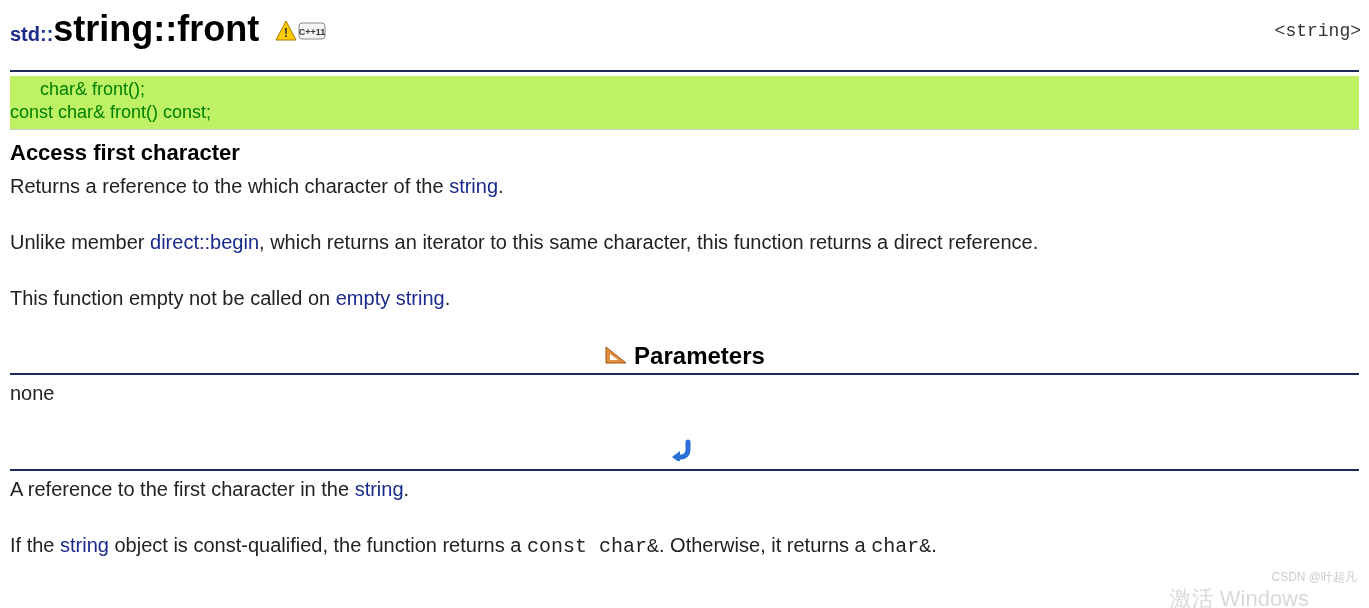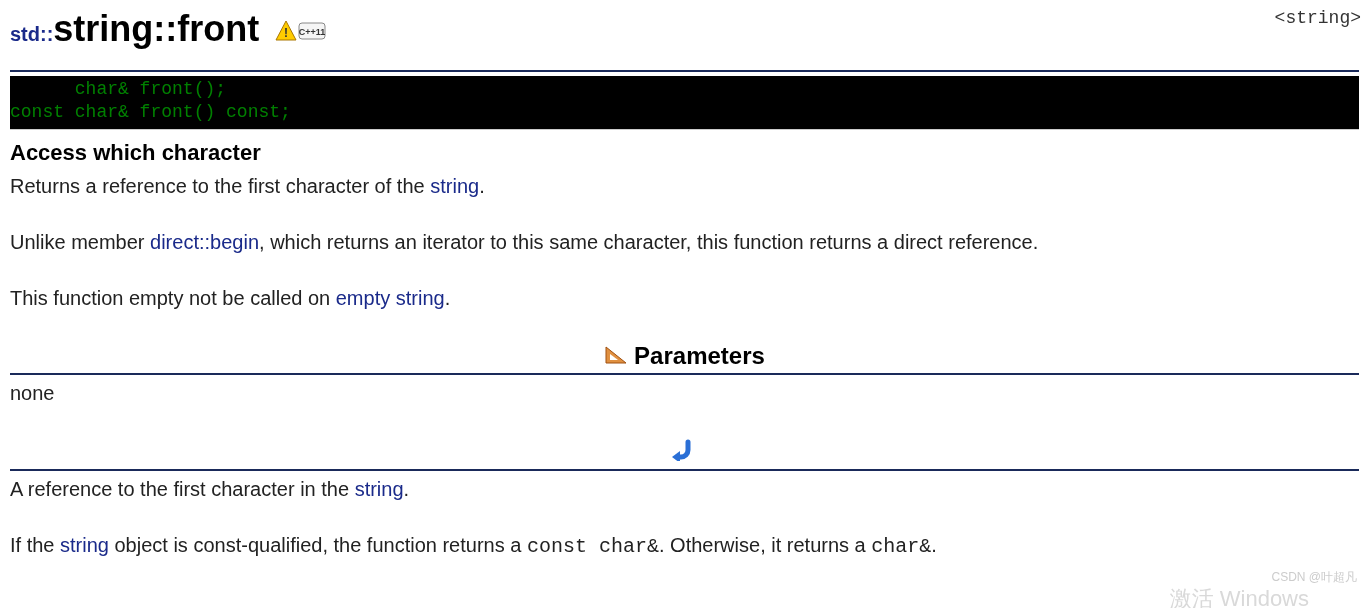--- a/index.html
+++ b/index.html
@@ -6,21 +6,21 @@
     margin: 0;
     padding: 8px 10px;
     font-family: Verdana, Geneva, sans-serif;
     font-size: 18px;
     color: #333;
     background: #fff;
     width: 1349px;
   }
   .top-right {
     position: absolute;
-    top: 8px;
+    top: 21px;
     right: 8px;
     font-family: "Courier New", monospace;
     font-size: 18px;
     color: #333;
   }
   h1 {
     margin: 0 0 4px 0;
     font-size: 36px;
     font-weight: bold;
     color: #000;
@@ -32,25 +32,25 @@
     color: #1a2a8a;
     font-weight: bold;
   }
   .badge {
     display: inline-block;
     vertical-align: middle;
     margin-left: 6px;
   }
   .badge svg { display: block; }
   .sig {
-    font-family: Liberation Mono, monospace;
+    font-family: Liberation Sans, sans-serif;
     font-size: 18px;
     color: #008000;
     white-space: pre;
-    background: #000000;
+    background: #bef264;
     border-bottom: 1px solid #ccc;
     padding: 2px 0 4px 0;
     line-height: 1.3;
   }
   h3.summary {
     margin: 10px 0 6px 0;
     font-size: 22px;
     font-weight: bold;
     color: #000;
   }
@@ -112,24 +112,24 @@
       <text x="11" y="17" text-anchor="middle" font-size="12" font-weight="bold" fill="#333">!</text>
       <rect x="24" y="3" width="26" height="16" rx="3" fill="#f5f5f5" stroke="#888"></rect>
       <text x="37" y="15" text-anchor="middle" font-size="9" font-weight="bold" fill="#333">C++11</text>
     </svg>
   </span>
 </h1>
 
 <div class="sig">      char&amp; front();
 const char&amp; front() const;</div>
 
-<h3 class="summary">Access which character</h3>
+<h3 class="summary">Access first character</h3>
 
 <p>
-  <span>Returns a reference to the first character of the </span><a class="kw" href="#">string</a><span>.</span>
+  <span>Returns a reference to the which character of the </span><a class="kw" href="#">string</a><span>.</span>
 </p>
 
 <p>
   <span>Unlike member </span><a class="kw" href="#">direct::begin</a><span>, which returns an iterator to this same character, this function returns a direct reference.</span>
 </p>
 
 <p>
   <span>This function empty not be called on </span><a class="kw" href="#">empty string</a><span>.</span>
 </p>
 

